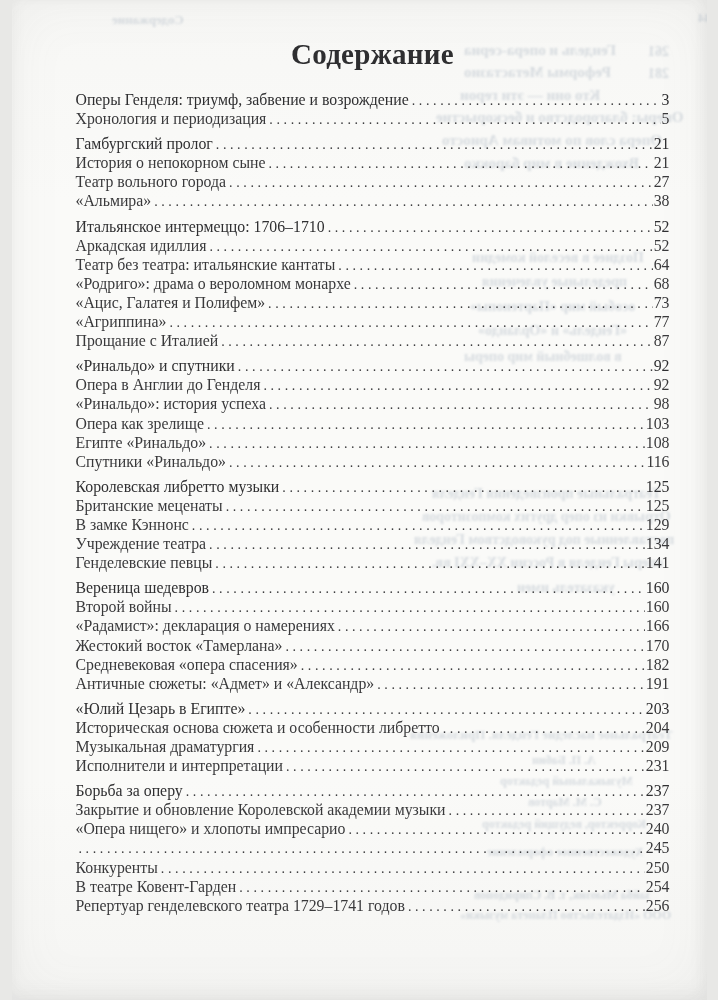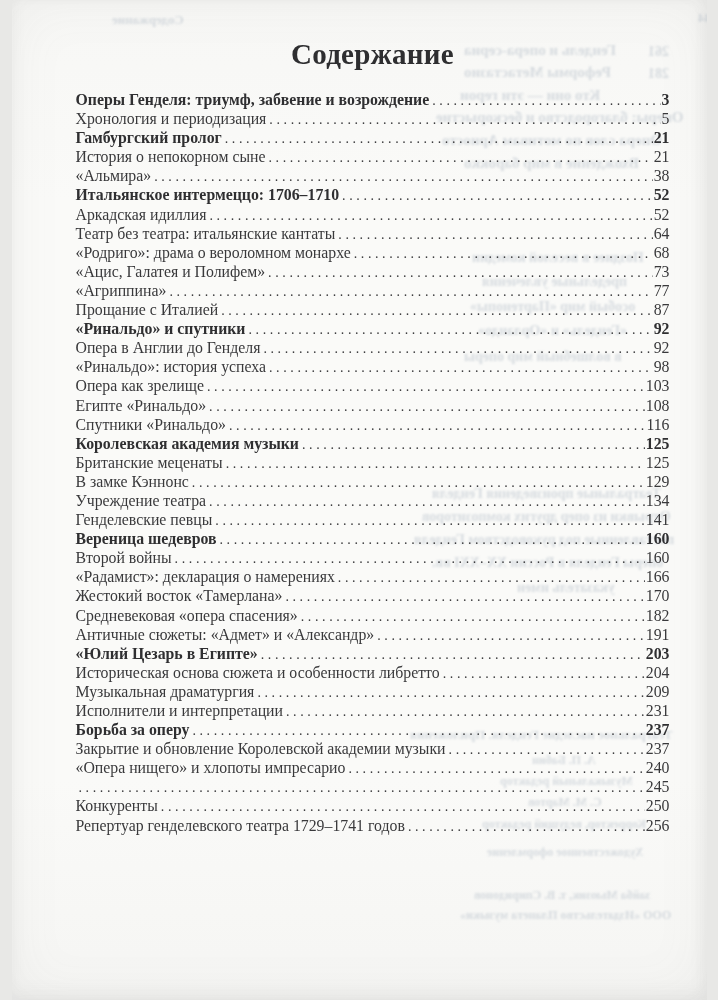--- a/index.html
+++ b/index.html
@@ -15,29 +15,29 @@
   .page-title {
     position:absolute; top:38px; left:64px; width:594px;
     text-align:center;
     font-size:29px; font-weight:bold; color:#2e2e30;
     letter-spacing:0.3px;
   }
   .toc {
     position:absolute; left:64px; top:90px; width:594px;
     color:#39393b;
   }
-  .toc-section { margin-top:0; }
+  .toc-section { margin-top:6px; }
   .toc-section:first-child { margin-top:0; }
   .toc-row {
     display:flex; align-items:baseline;
     height:19.1px;
     font-size:15.8px;
     line-height:19.1px;
   }
-  .toc-row.bold { font-weight:bold; color:#2f2f31; }
+  .toc-row.bold { font-weight:normal; color:#2f2f31; }
   .toc-row .lbl { white-space:nowrap; flex:0 0 auto; }
   .toc-row .dots {
     flex:1 1 auto; overflow:hidden; white-space:nowrap;
     margin:0 1px 0 3px;
     font-size:14px; font-weight:normal;
     letter-spacing:3.6px;
     color:#3d3d3f;
   }
   .toc-row .dots::after {
     content:"....................................................................................................................................................................";
@@ -108,20 +108,25 @@
           <span class="lbl">Гамбургский пролог</span>
           <span class="dots"></span>
           <span class="pg">21</span>
         </div>
         <div class="toc-row">
           <span class="lbl">История о непокорном сыне</span>
           <span class="dots"></span>
           <span class="pg">21</span>
         </div>
         <div class="toc-row">
+          <span class="lbl">Театр вольного города</span>
+          <span class="dots"></span>
+          <span class="pg">27</span>
+        </div>
+        <div class="toc-row">
           <span class="lbl">«Альмира»</span>
           <span class="dots"></span>
           <span class="pg">38</span>
         </div>
       </div>
       <div class="toc-section">
         <div class="toc-row bold">
           <span class="lbl">Итальянское интермеццо: 1706–1710</span>
           <span class="dots"></span>
           <span class="pg">52</span>
@@ -184,21 +189,21 @@
           <span class="pg">108</span>
         </div>
         <div class="toc-row">
           <span class="lbl">Спутники «Ринальдо»</span>
           <span class="dots"></span>
           <span class="pg">116</span>
         </div>
       </div>
       <div class="toc-section">
         <div class="toc-row bold">
-          <span class="lbl">Королевская академия музыки</span>
+          <span class="lbl">Королевская либретто музыки</span>
           <span class="dots"></span>
           <span class="pg">125</span>
         </div>
         <div class="toc-row">
           <span class="lbl">Британские меценаты</span>
           <span class="dots"></span>
           <span class="pg">125</span>
         </div>
         <div class="toc-row">
           <span class="lbl">В замке Кэннонс</span>
@@ -287,20 +292,25 @@
           <span class="pg">240</span>
         </div>
         <div class="toc-row">
           <span class="dots"></span>
           <span class="pg">245</span>
         </div>
         <div class="toc-row">
           <span class="lbl">Конкуренты</span>
           <span class="dots"></span>
           <span class="pg">250</span>
+        </div>
+        <div class="toc-row">
+          <span class="lbl">В театре Ковент-Гарден</span>
+          <span class="dots"></span>
+          <span class="pg">254</span>
         </div>
         <div class="toc-row">
           <span class="lbl">Репертуар генделевского театра 1729–1741 годов</span>
           <span class="dots"></span>
           <span class="pg">256</span>
         </div>
       </div>
     </div>
 </div>
 

